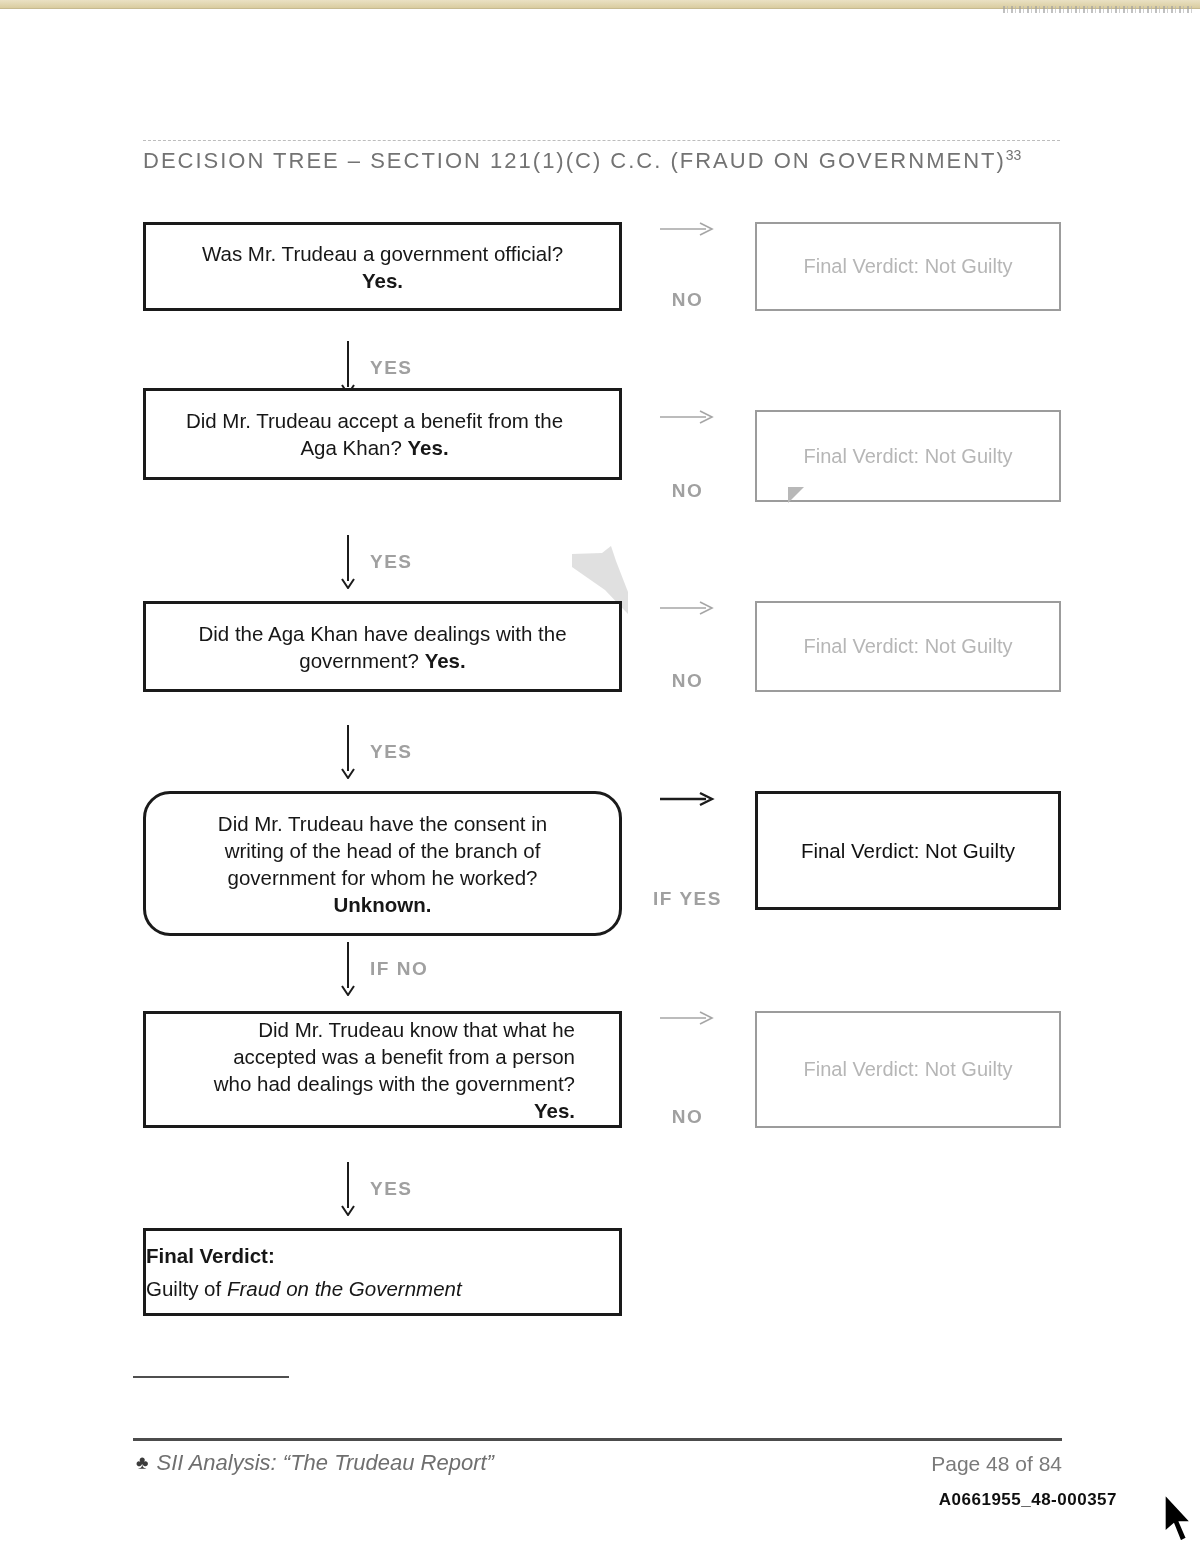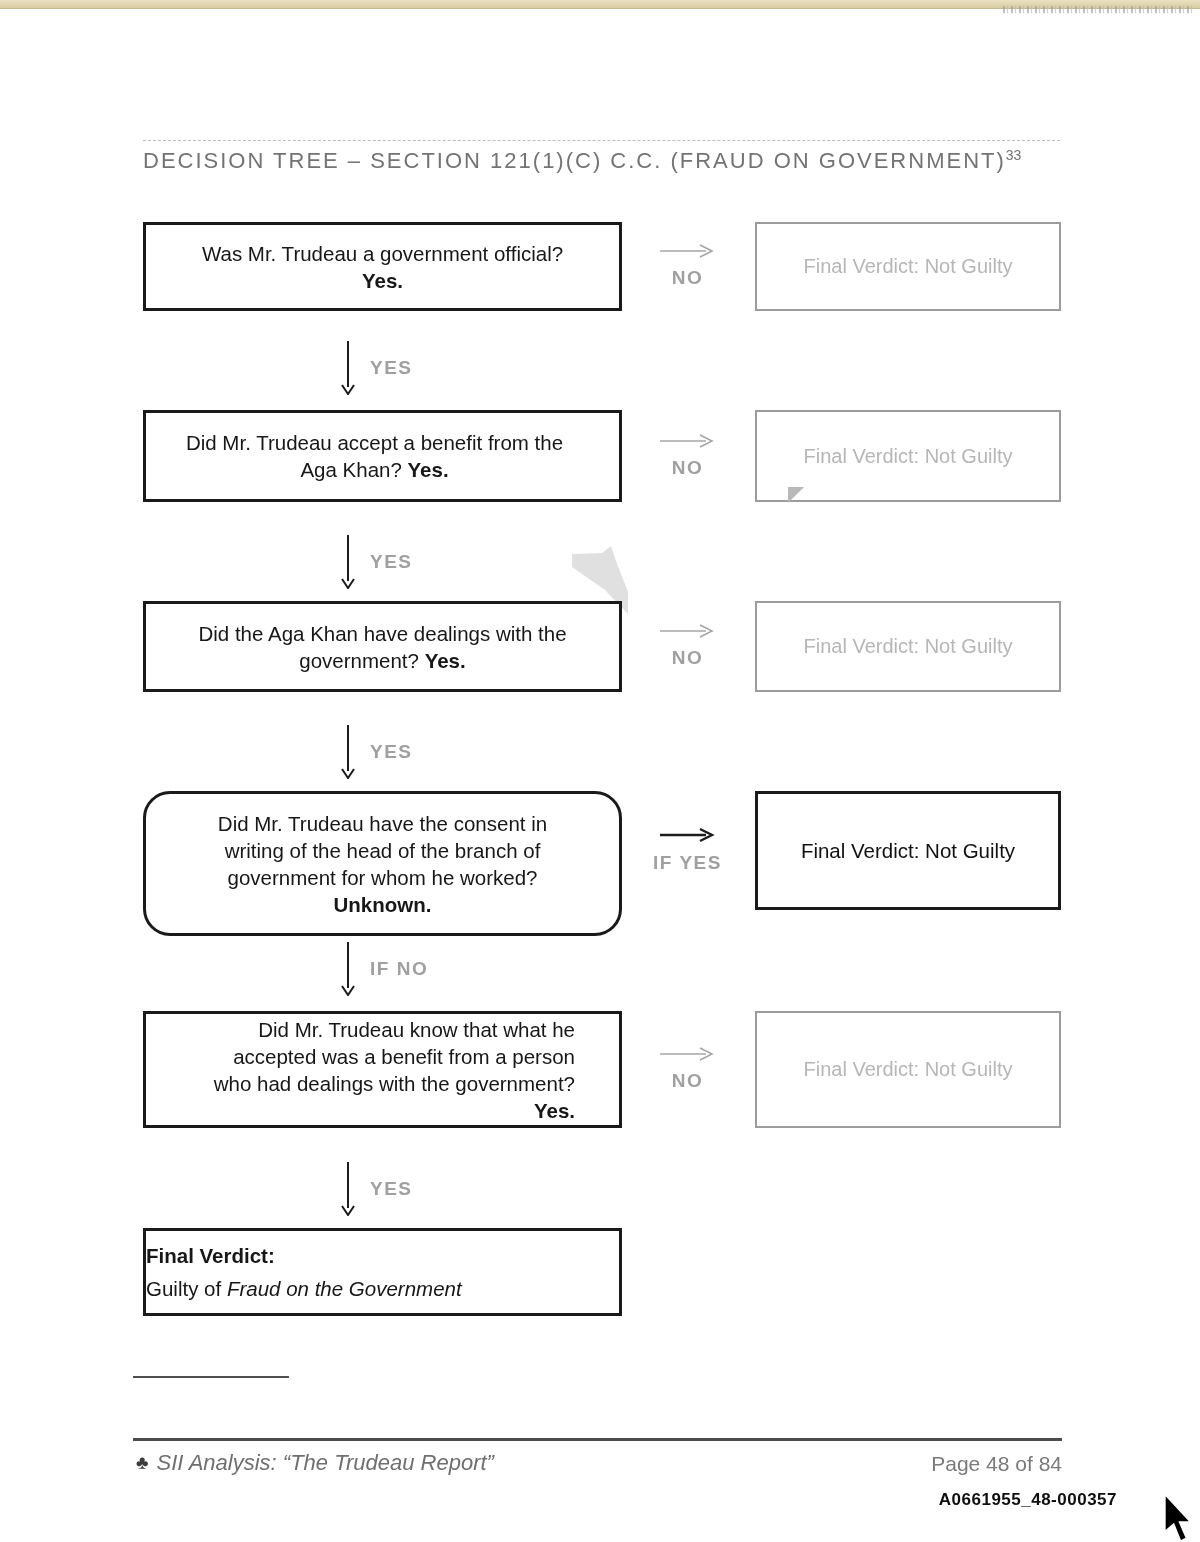--- a/index.html
+++ b/index.html
@@ -29,21 +29,21 @@
   .qbox .answer{font-weight:bold;}
   .qbox.answer-block .answer{display:block;}
   
   .vbox{position:absolute;left:755px;width:306px;box-sizing:border-box;z-index:1;
     display:flex;align-items:center;justify-content:center;text-align:center;
     font-size:20px;background:transparent;}
   .vbox.inactive{border:2px solid #9c9c9c;color:#b6b6b6;}
   .vbox.active{border:3px solid #1a1a1a;color:#111;font-size:20.5px;}
   
   .rconn{position:absolute;left:635px;width:105px;z-index:1;
-    display:flex;flex-direction:column;align-items:center;justify-content:center;gap:9px;}
+    display:flex;flex-direction:column;align-items:center;justify-content:space-between;gap:9px;}
   .conn-label{font-weight:bold;color:#a0a0a0;font-size:19px;letter-spacing:1.5px;}
   
   .dconn{position:absolute;left:339px;height:56px;display:flex;align-items:center;z-index:1;}
   .dconn .conn-label{margin-left:13px;}
   
   .finalbox{position:absolute;left:143px;top:1228px;width:479px;height:88px;box-sizing:border-box;
     border:3px solid #1a1a1a;display:flex;flex-direction:column;align-items:flex-start;justify-content:center;
     gap:9px;text-align:center;font-size:20.5px;z-index:1;}
   .finalbox .fv-head{font-weight:bold;}
   .finalbox .it{font-style:italic;}
@@ -90,21 +90,21 @@
       <span>Final Verdict: Not Guilty</span>
     </div>
   <div class="dconn" style="top:340px;">
     <svg width="18" height="54" viewBox="0 0 18 54">
         <line x1="9" y1="0" x2="9" y2="46" stroke="#1c1c1c" stroke-width="2"></line>
         <polyline points="3,44 9,53 15,44" fill="none" stroke="#1c1c1c" stroke-width="2"></polyline>
       </svg>
     <span class="conn-label">YES</span>
   </div>
 
-  <div class="qbox" style="top:410px;height:92px;padding-left:28px;">
+  <div class="qbox" style="top:388px;height:92px;padding-left:28px;">
     <div><span>Did Mr. Trudeau accept a benefit from the Aga Khan?</span> <b class="answer">Yes.</b></div>
   </div>
   <div class="rconn" style="top:410px;height:92px;">
     <svg width="56" height="14" viewBox="0 0 56 14">
         <line x1="0" y1="7" x2="46" y2="7" stroke="#a6a6a6" stroke-width="1.6"></line>
         <polyline points="40,1 52,7 40,13" fill="none" stroke="#a6a6a6" stroke-width="1.6"></polyline>
       </svg>
     <span class="conn-label">NO</span>
   </div>
   <div class="vbox inactive" style="top:410px;height:92px;">

